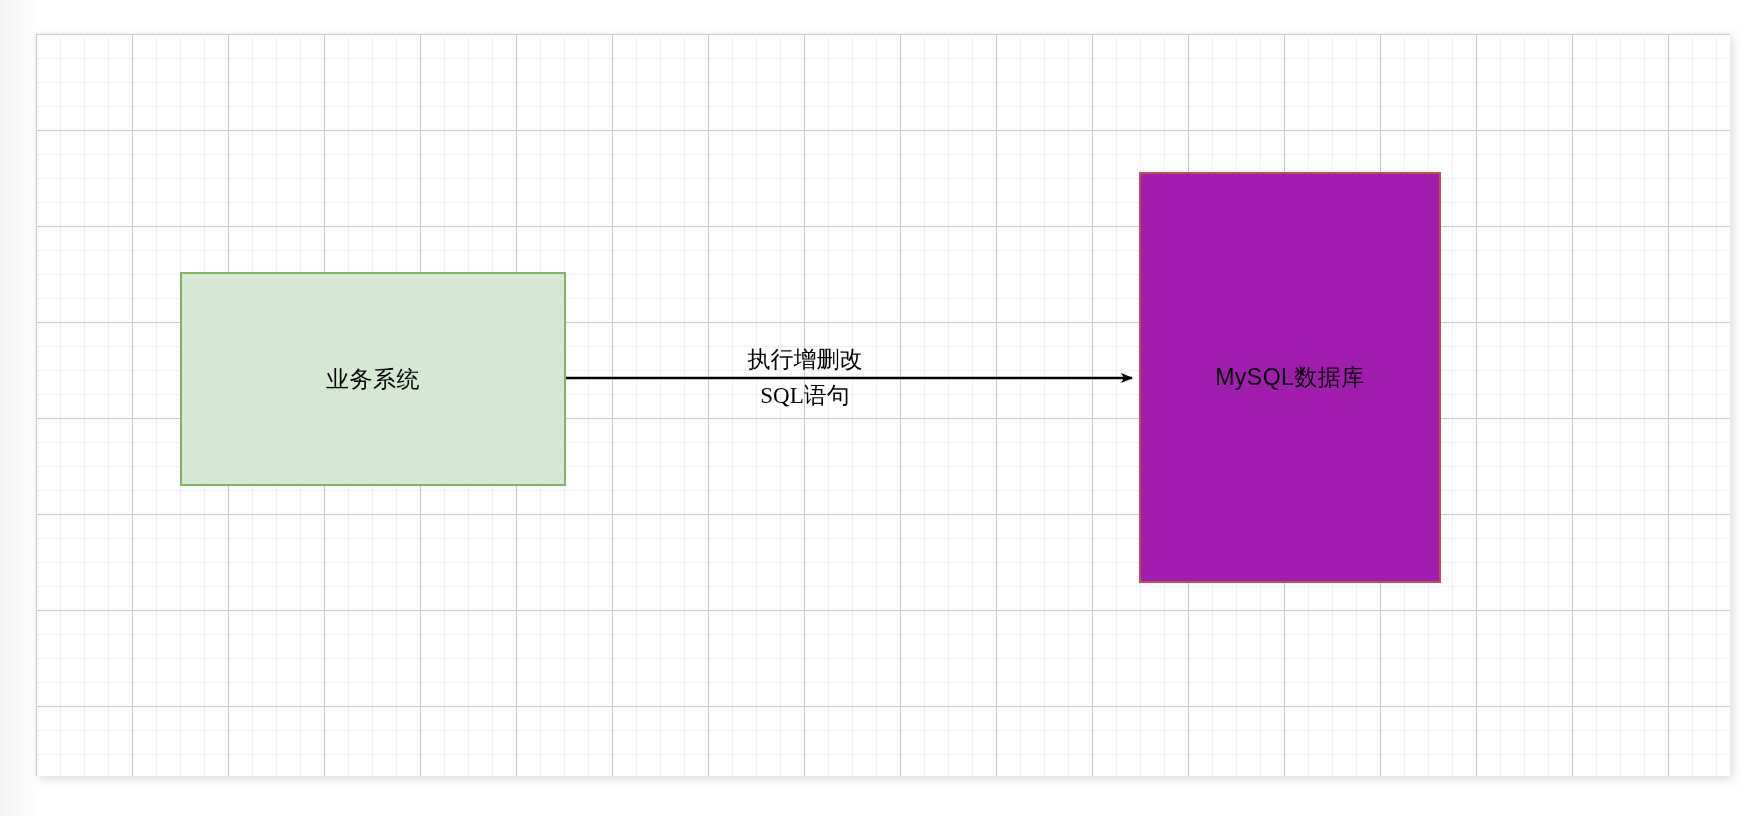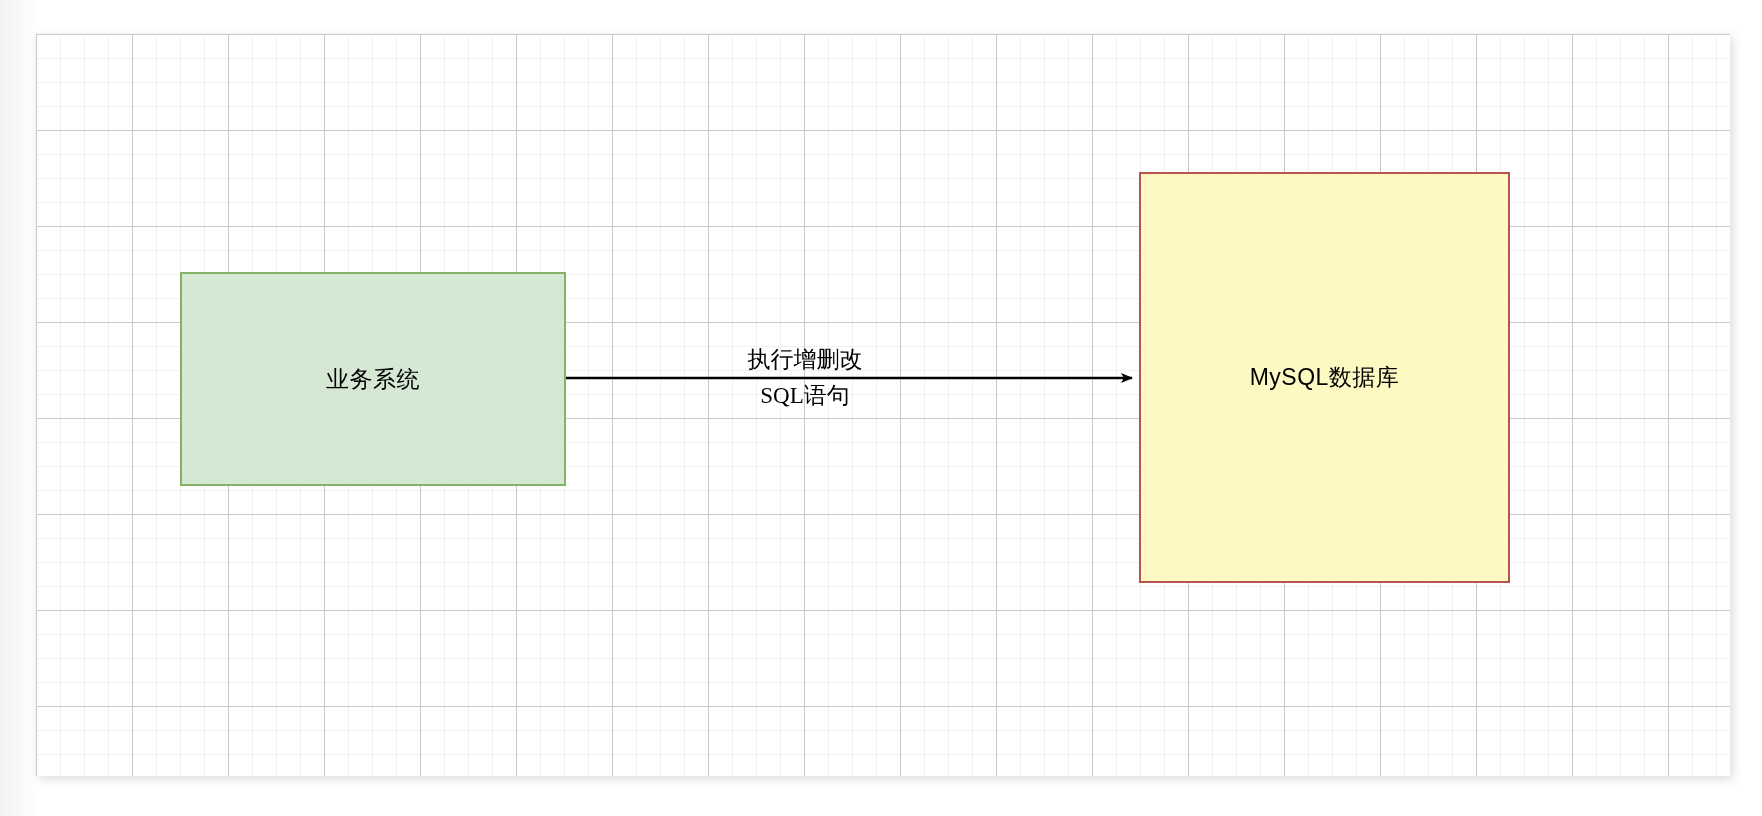--- a/index.html
+++ b/index.html
@@ -73,23 +73,23 @@
     top: 272px;
     width: 386px;
     height: 214px;
     background: #d5e8d4;
     border: 2px solid #82b366;
   }
 
   #node-mysql {
     left: 1139px;
     top: 172px;
-    width: 371px;
+    width: 302px;
     height: 411px;
-    background: #fef9c3;
+    background: #a21caf;
     border: 2px solid #b85450;
   }
 
   
   .edge-layer {
     position: absolute;
     left: 0; top: 0;
     width: 1762px;
     height: 816px;
     pointer-events: none;

